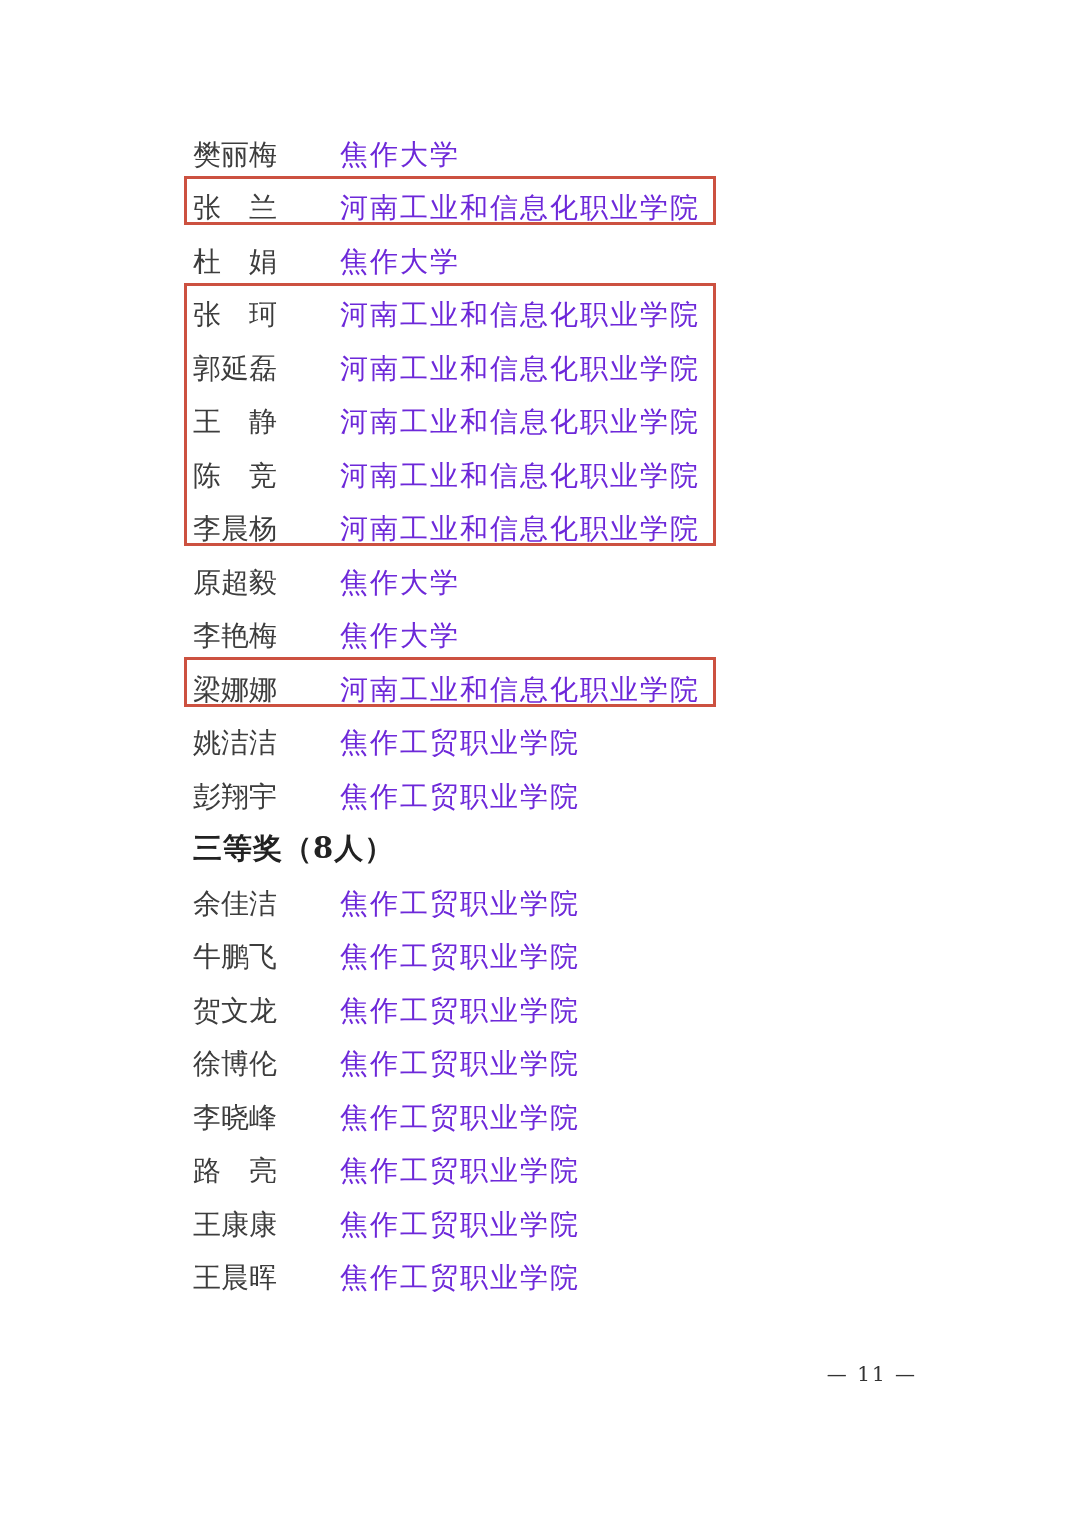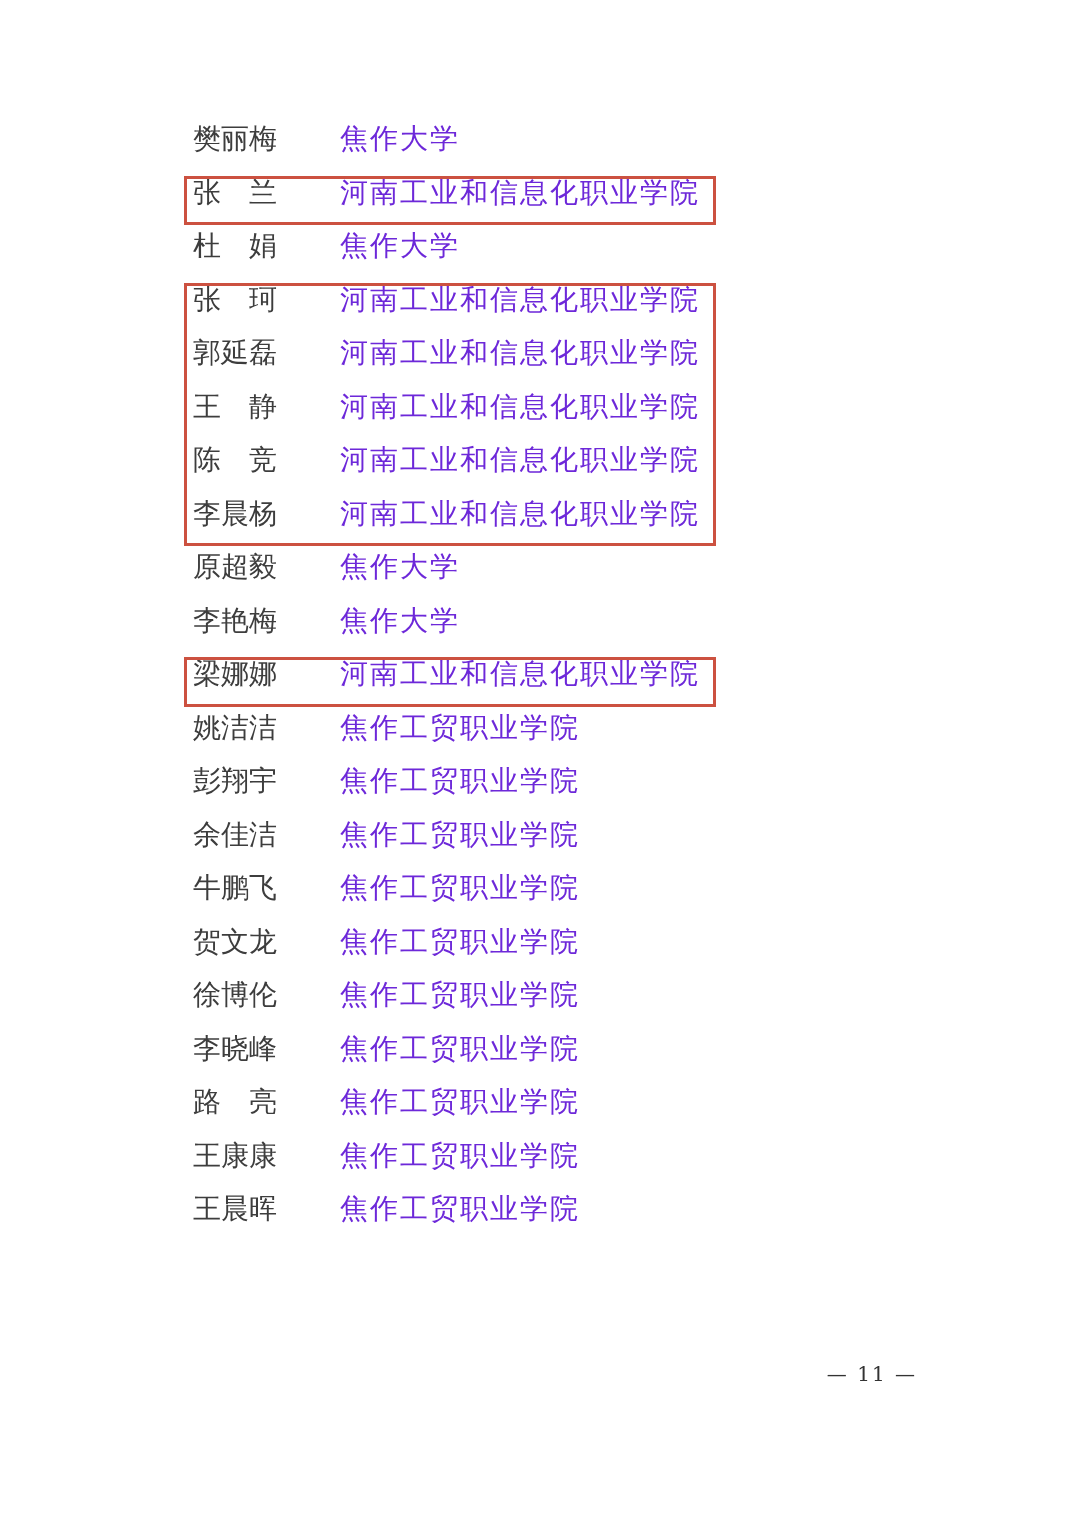--- a/index.html
+++ b/index.html
@@ -17,21 +17,21 @@
     font-family: "DejaVu Serif", "Liberation Serif", serif;
   }
   .award-list {
     position: absolute;
     left: 193px;
     top: 120px;
     width: 515px;
   }
   .row {
     display: flex;
-    align-items: flex-start;
+    align-items: flex-end;
     height: 53.5px;
     white-space: nowrap;
   }
   .row .name {
     display: inline-block;
     width: 85px;
     font-size: 28px;
     color: #3d3d3d;
     flex: 0 0 85px;
   }
@@ -126,20 +126,23 @@
   </div>
       </div>
       <div class="row">
     <span class="name">姚洁洁</span>
     <span class="inst">焦作工贸职业学院</span>
   </div>
       <div class="row">
     <span class="name">彭翔宇</span>
     <span class="inst">焦作工贸职业学院</span>
   </div>
+      <div class="row heading">
+    <span>三等奖（8人）</span>
+  </div>
       <div class="row">
     <span class="name">余佳洁</span>
     <span class="inst">焦作工贸职业学院</span>
   </div>
       <div class="row">
     <span class="name">牛鹏飞</span>
     <span class="inst">焦作工贸职业学院</span>
   </div>
       <div class="row">
     <span class="name">贺文龙</span>

